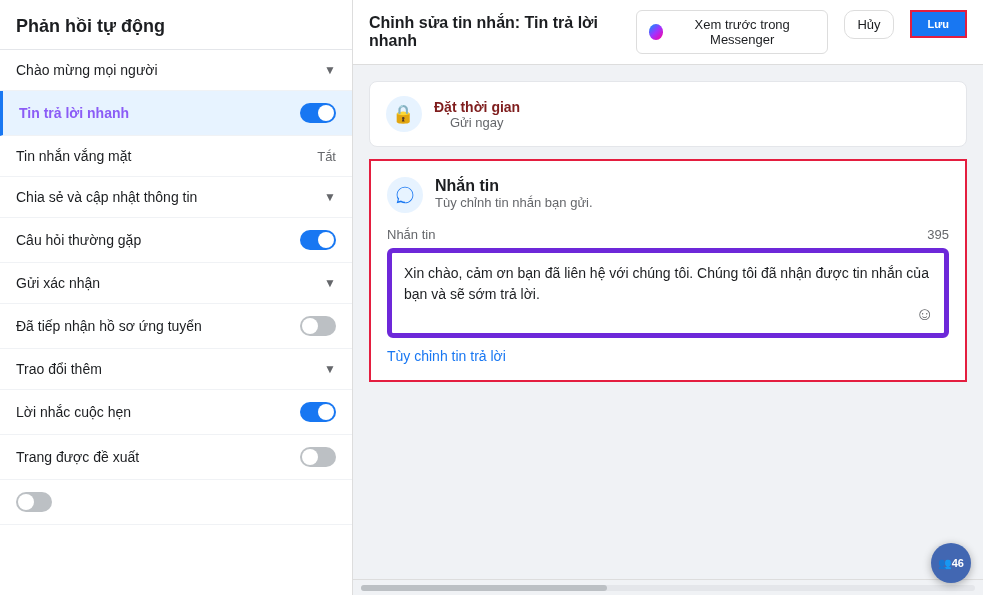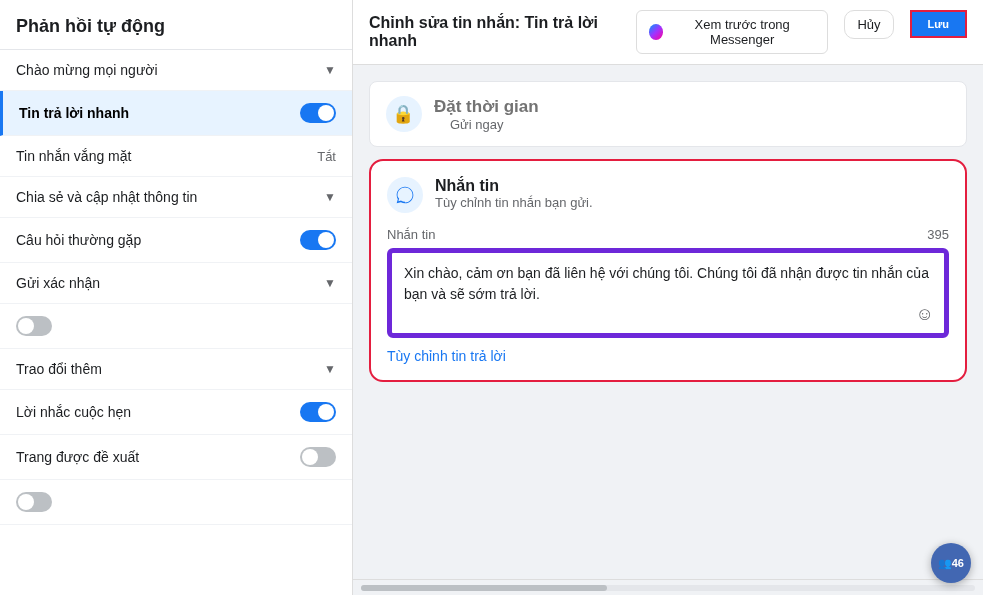--- a/index.html
+++ b/index.html
@@ -29,21 +29,21 @@
       padding: 12px 16px;
       border-bottom: 1px solid #f0f2f5;
       cursor: pointer;
       background: #fff;
     }
     .sidebar-item.active {
       background: #e7f3ff;
       border-left: 3px solid #1877f2;
     }
     .sidebar-item.active .sidebar-item-label {
-      color: #000000;
+      color: #8b5cf6;
       font-weight: 600;
     }
     .sidebar-item-label {
       color: #1c1e21;
       font-size: 14px;
     }
     .sidebar-item-right {
       display: flex;
       align-items: center;
       gap: 8px;
@@ -167,33 +167,33 @@
       border-radius: 50%;
       background: #e7f3ff;
       display: flex;
       align-items: center;
       justify-content: center;
       color: #1877f2;
       font-size: 18px;
     }
     .schedule-text-title {
       font-weight: 700;
-      font-size: 17px;
-      color: #737373;
+      font-size: 14px;
+      color: #7f1d1d;
     }
     .schedule-text-sub {
       font-size: 13px;
       color: #65676b;
       margin-left: 16px;
     }
 
     
     .message-card {
       background: #fff;
-      border-radius: 14px;
+      border-radius: 0;
       border: 2px solid #e41e3f;
       padding: 16px;
     }
     .message-card-header {
       display: flex;
       align-items: flex-start;
       gap: 12px;
       margin-bottom: 14px;
     }
     .message-icon {
@@ -338,20 +338,21 @@
   </div>
 
   <div class="sidebar-item">
     <span class="sidebar-item-label">Gửi xác nhận</span>
     <div class="sidebar-item-right">
       <span class="chevron">▼</span>
     </div>
   </div>
 
   <div class="sidebar-item">
+    <span class="sidebar-item-label">Đã tiếp nhận hồ sơ ứng tuyển</span>
     <div class="sidebar-item-right">
       <div class="toggle off"></div>
     </div>
   </div>
 
   <div class="sidebar-item">
     <span class="sidebar-item-label">Trao đổi thêm</span>
     <div class="sidebar-item-right">
       <span class="chevron">▼</span>
     </div>

